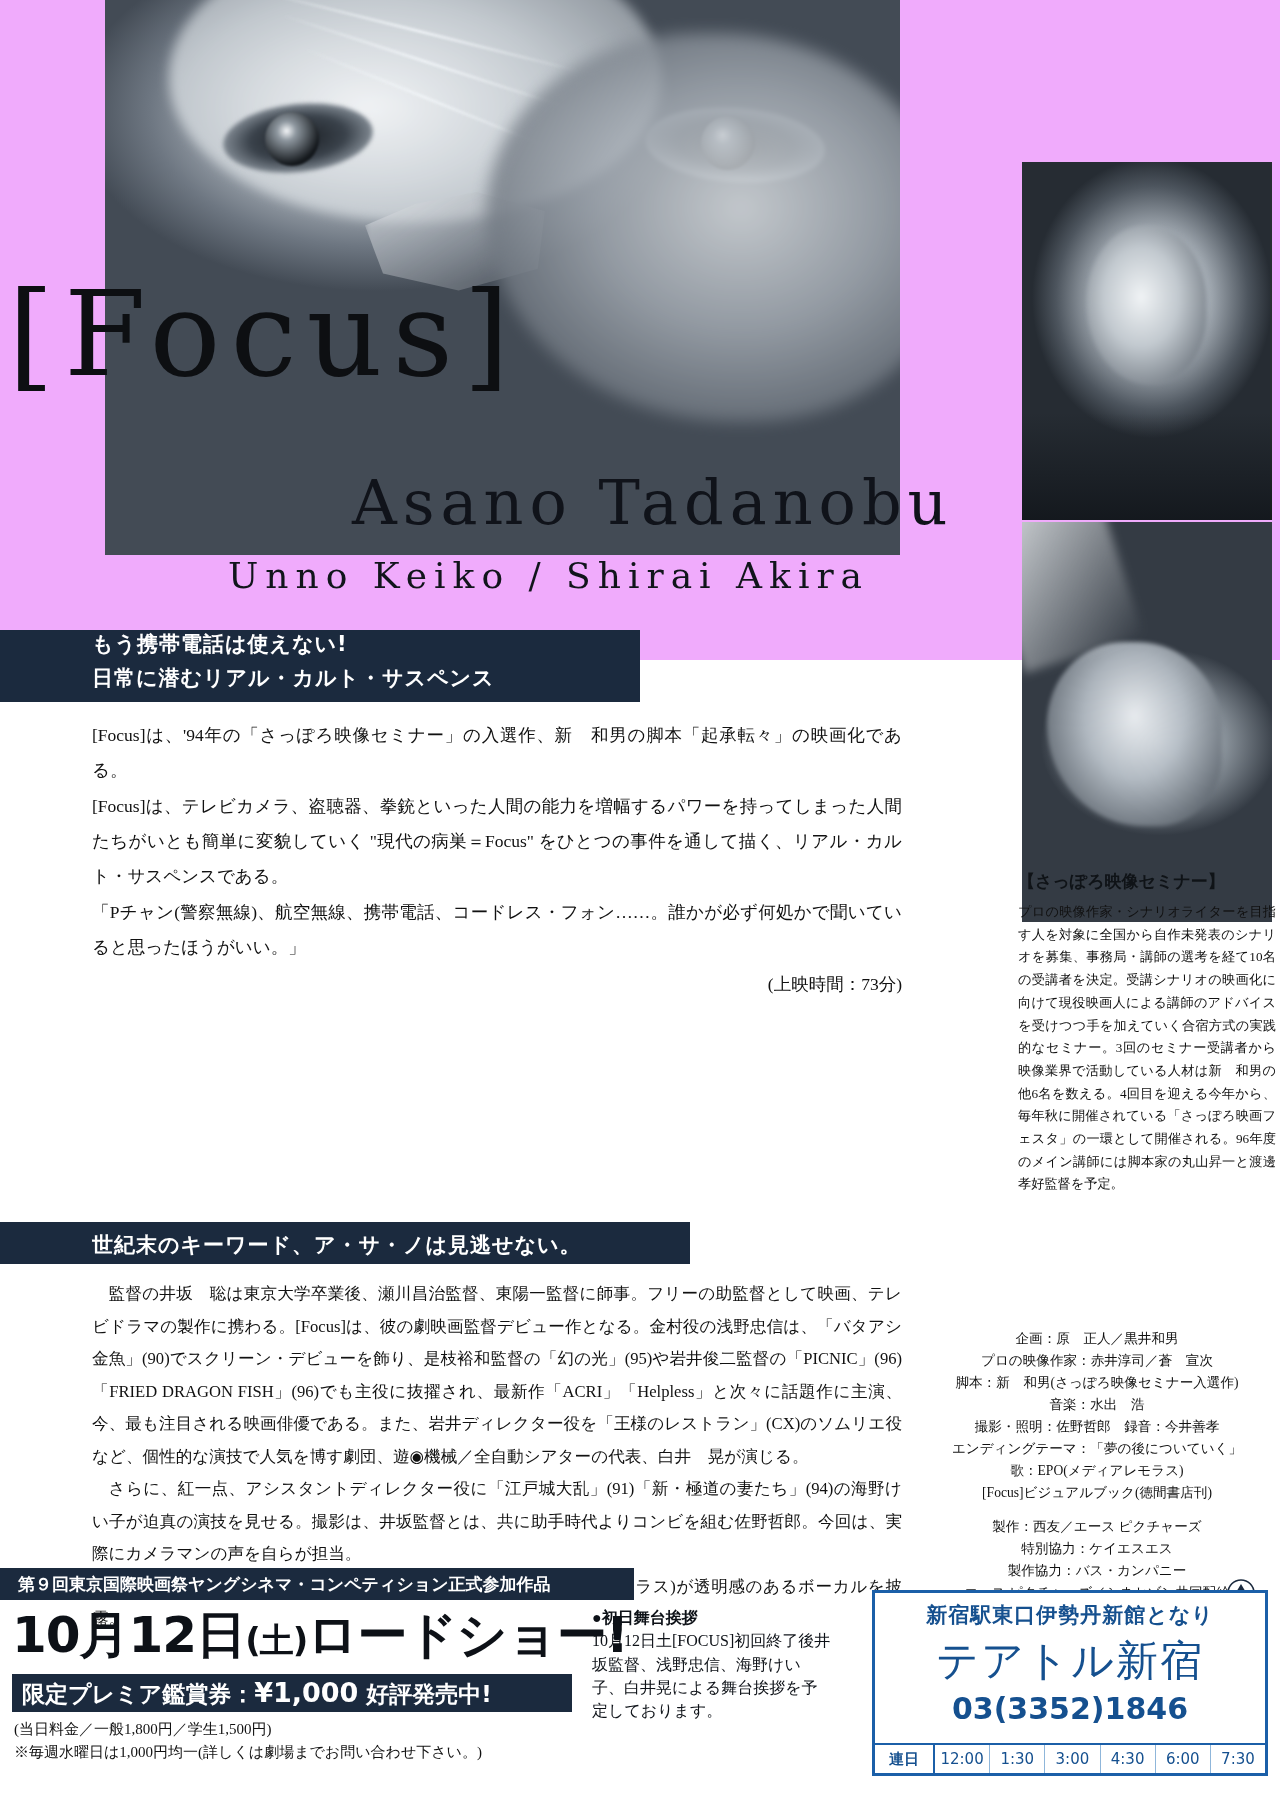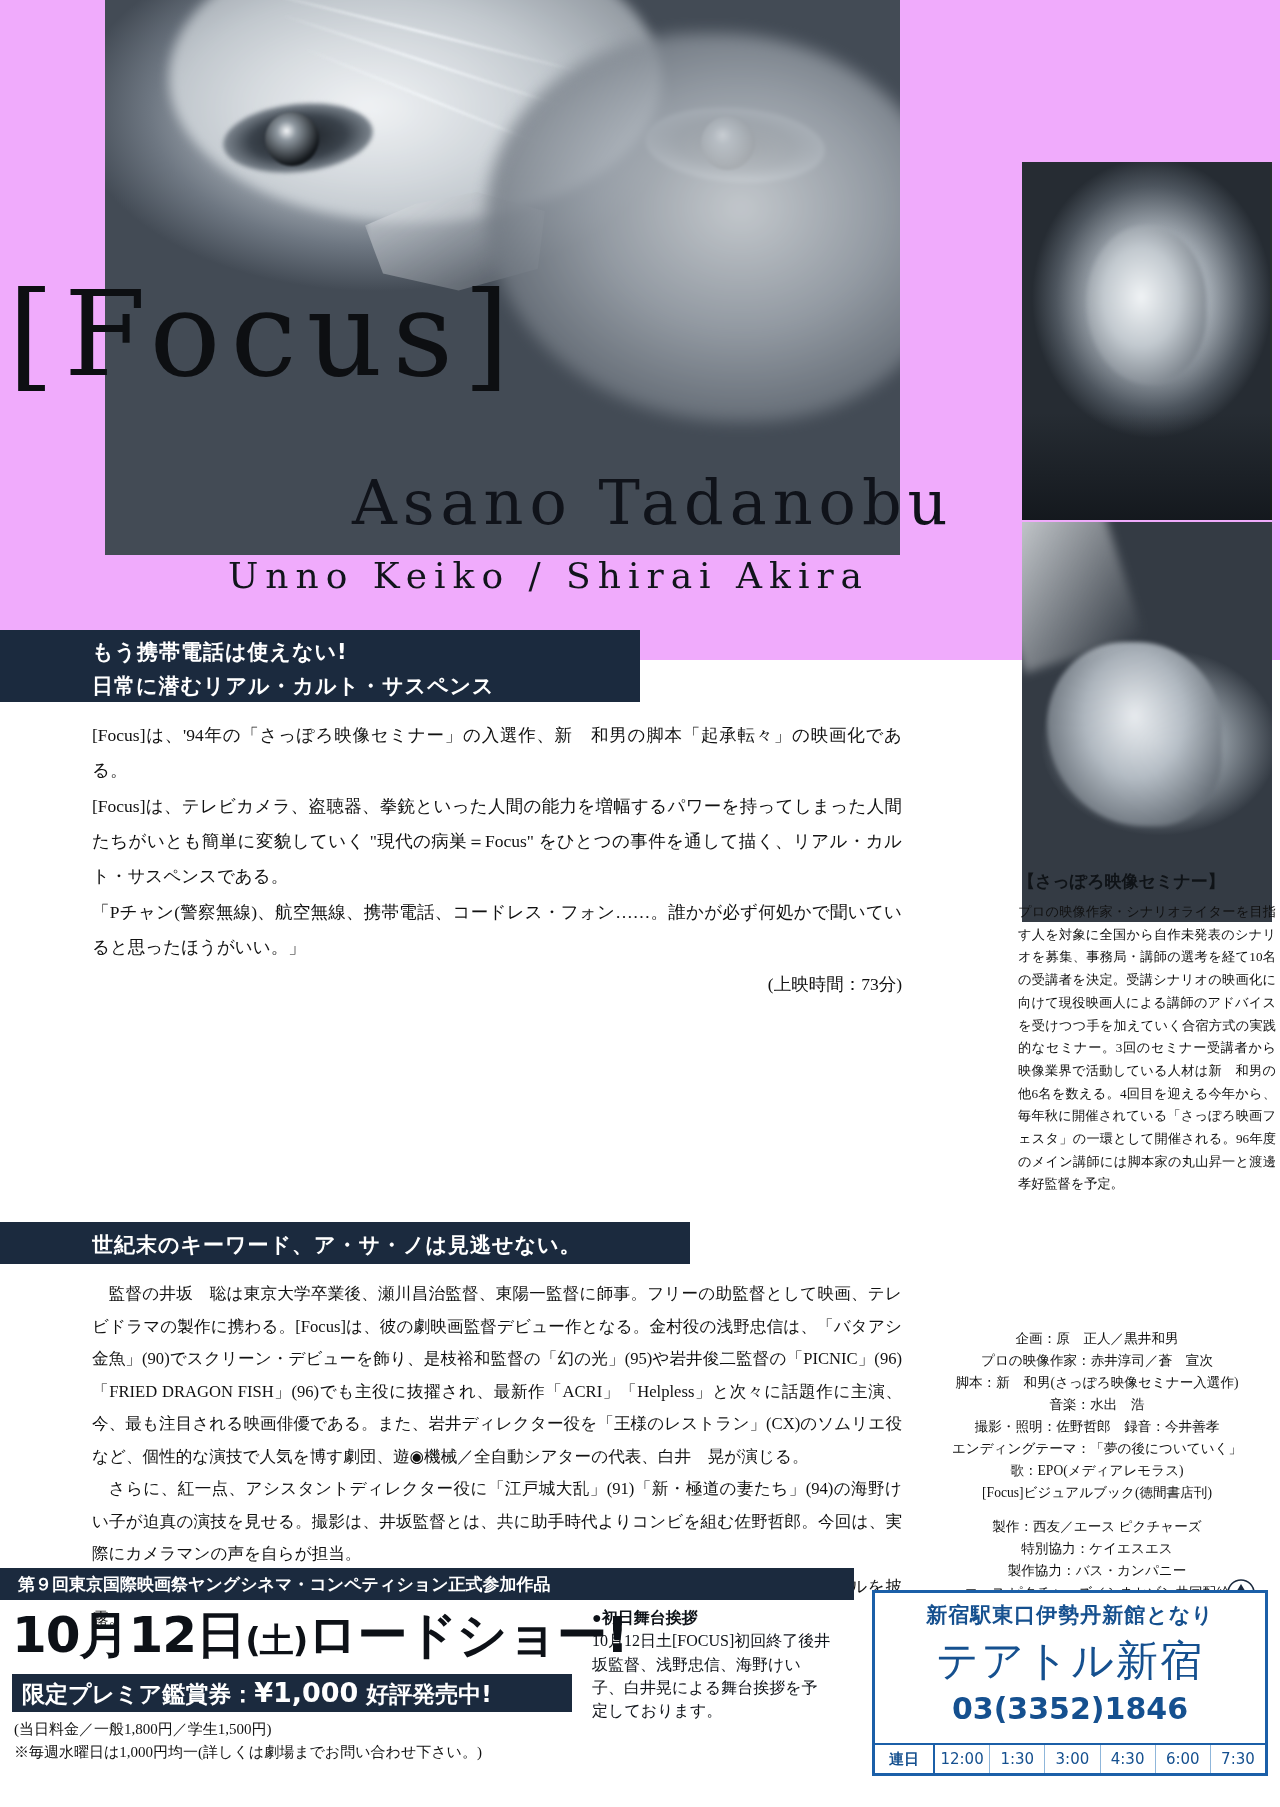--- a/index.html
+++ b/index.html
@@ -180,21 +180,21 @@
   }
   #band-1 {
     left: 0; top: 630px;
     width: 640px; height: 72px;
   }
   #band-1 .band-line {
     font-size: 21px;
     letter-spacing: 1px;
     margin-left: 92px;
   }
-  #band-1 .band-line.l1 { padding-top: 8px; }
+  #band-1 .band-line.l1 { }
   #band-1 .band-line.l2 { padding-top: 6px; }
 
   #band-2 {
     left: 0; top: 1222px;
     width: 690px; height: 42px;
   }
   #band-2 .band-line {
     font-size: 21px;
     letter-spacing: 1px;
     margin-left: 92px;
@@ -268,21 +268,21 @@
 
   
   #bottom {
     position: absolute;
     left: 0; top: 1568px;
     width: 1280px; height: 239px;
   }
   #release-band {
     position: absolute;
     left: 0; top: 0;
-    width: 854px; height: 32px;
+    width: 634px; height: 32px;
     background: #1b2a3e;
     color: #fff;
     font-family: "DejaVu Sans", sans-serif;
     font-weight: bold;
     font-size: 17px;
   }
   #release-band span { margin-left: 18px; line-height: 32px; }
 
   #date-line {
     position: absolute;

